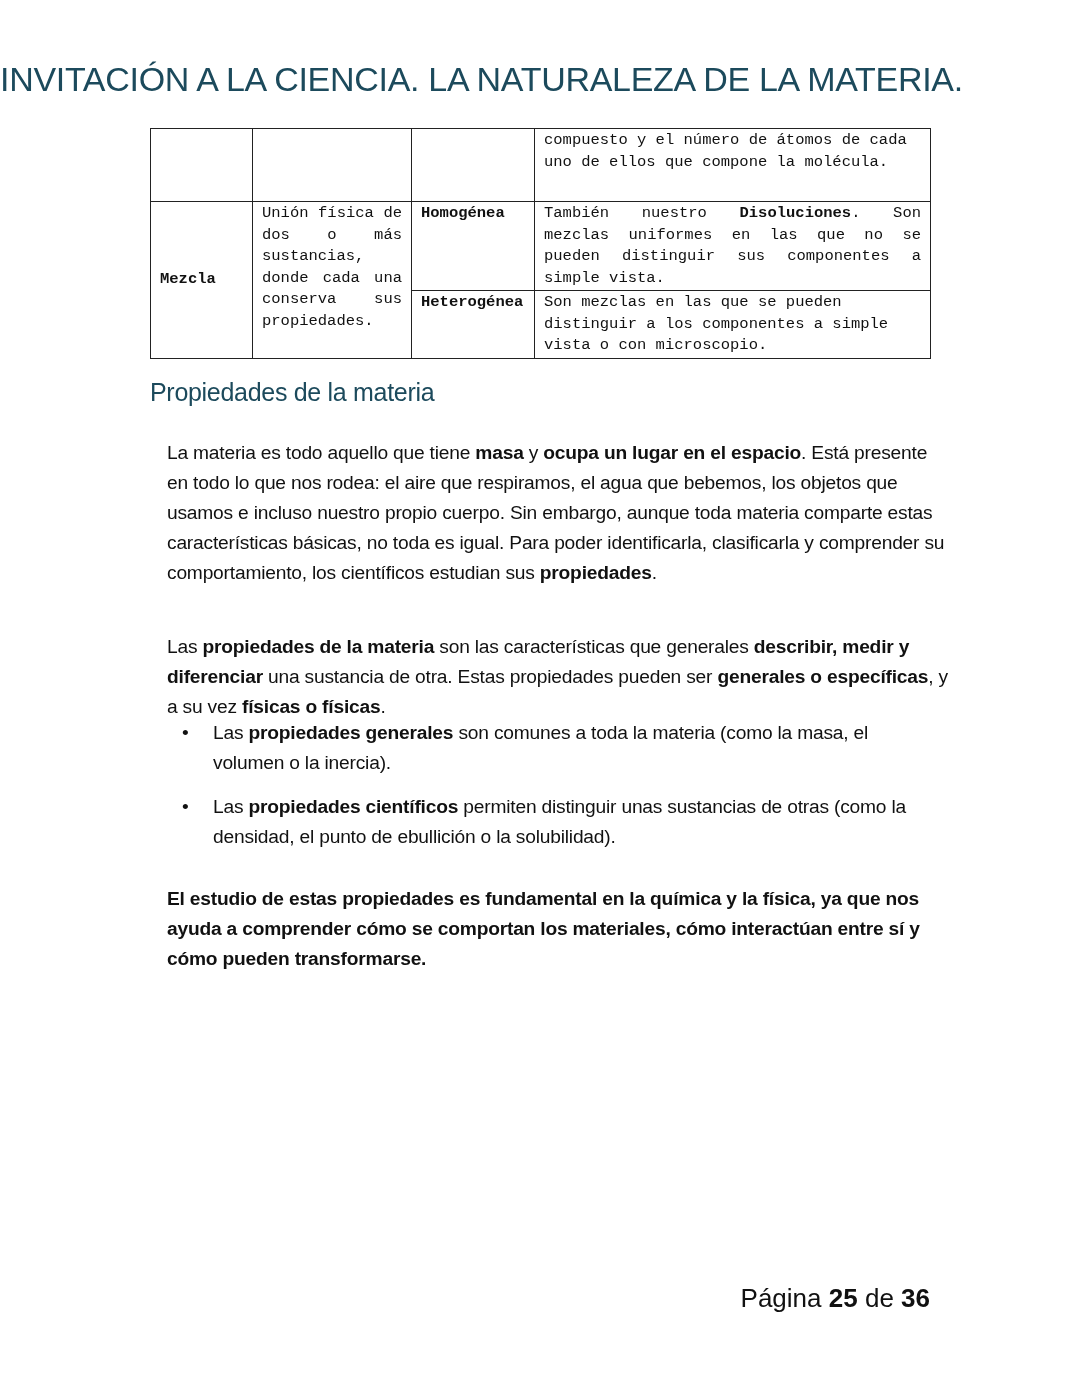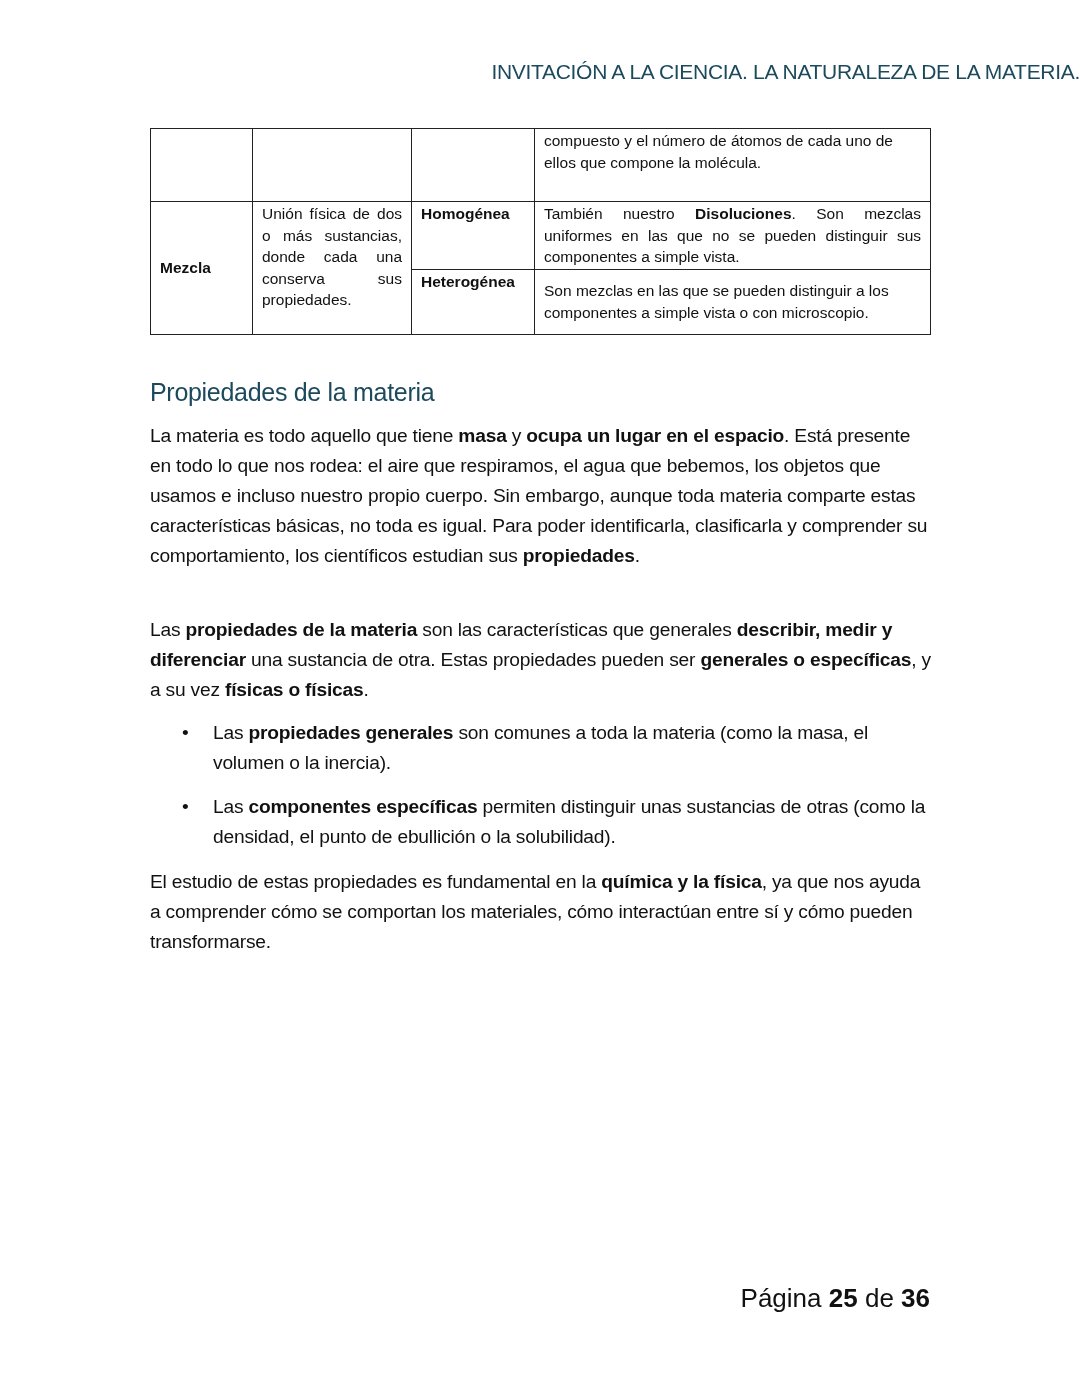--- a/index.html
+++ b/index.html
@@ -1,31 +1,31 @@
 <!DOCTYPE html>
 <html><head>
   <meta charset="utf-8">
   <style>
     html, body { margin: 0; padding: 0; background: #ffffff; }
     body { width: 1080px; height: 1397px; position: relative; font-family: "Liberation Sans", sans-serif; color: #111; }
-    .page-title { position: absolute; left: 0; right: 0; top: 60px; text-align: right; font-size: 21px; color: #1c4a5c; letter-spacing: -0.3px; }
+    .page-title { position: absolute; left: 0; right: 0; top: 60px; text-align: left; font-size: 34px; color: #1c4a5c; letter-spacing: -0.3px; }
     table.mat { position: absolute; left: 150px; top: 128px; width: 781px; border-collapse: collapse; font-size: 15.5px; line-height: 21.5px; }
-    table.mat td { border: 1.5px solid #222; vertical-align: top; padding: 1px 9px; }
+    table.mat td { border: 1.5px solid #222; vertical-align: top; padding: 1px 9px; font-family: Liberation Mono, monospace; }
     .c1 { width: 83px; } .c2 { width: 140px; } .c3 { width: 104px; } .c4 { }
     .justify { text-align: justify; text-align-last: left; }
     .bold { font-weight: bold; }
     .mid { vertical-align: middle !important; margin-left: 32px; }
     h2.section { position: absolute; left: 150px; top: 378px; margin: 0; font-weight: normal; font-size: 25px; color: #1c4a5c; letter-spacing: -0.3px; }
     .body { position: absolute; left: 150px; width: 785px; font-size: 19.2px; line-height: 30px; letter-spacing: -0.2px; }
-    .p1 { top: 421px; } .p2 { top: 615px; } .p3 { top: 867px; }
+    .p1 { top: 421px; } .p2 { top: 615px; } .p3 { top: 867px; font-weight: bold; }
     ul.bl { position: absolute; left: 150px; top: 718px; width: 785px; margin: 0; padding: 0; list-style: none; font-size: 19.2px; line-height: 30px; letter-spacing: -0.2px; }
     ul.bl li { position: relative; padding-left: 63px; margin-bottom: 14px; }
     ul.bl li .dot { position: absolute; left: 32px; top: 0; }
     .footer { position: absolute; right: 150px; top: 1283px; font-size: 26px; }
-    p { margin: 0; }
+    p { margin: 17px; }
   </style>
 </head>
 <body>
 
 <div class="page-title">INVITACIÓN A LA CIENCIA. LA NATURALEZA DE LA MATERIA.</div>
 
 <table class="mat">
   <tbody>
       <tr style="height:73px;">
     <td class="c1"></td>
@@ -47,18 +47,18 @@
   </table>
 
 <h2 class="section">Propiedades de la materia</h2>
 
 <p class="body p1"><span>La materia es todo aquello que tiene </span><b>masa</b><span> y </span><b>ocupa un lugar en el espacio</b><span>. Está presente en todo lo que nos rodea: el aire que respiramos, el agua que bebemos, los objetos que usamos e incluso nuestro propio cuerpo. Sin embargo, aunque toda materia comparte estas características básicas, no toda es igual. Para poder identificarla, clasificarla y comprender su comportamiento, los científicos estudian sus </span><b>propiedades</b><span>.</span></p>
 
 <p class="body p2"><span>Las </span><b>propiedades de la materia</b><span> son las características que generales </span><b>describir, medir y diferenciar</b><span> una sustancia de otra. Estas propiedades pueden ser </span><b>generales o específicas</b><span>, y a su vez </span><b>físicas o físicas</b><span>.</span></p>
 
 <ul class="bl">
   <li><span class="dot">•</span><span>Las </span><b>propiedades generales</b><span> son comunes a toda la materia (como la masa, el volumen o la inercia).</span></li>
-  <li><span class="dot">•</span><span>Las </span><b>componentes específicas</b><span> permiten distinguir unas sustancias de otras (como la densidad, el punto de ebullición o la solubilidad).</span></li>
+  <li><span class="dot">•</span><span>Las </span><b>propiedades científicos</b><span> permiten distinguir unas sustancias de otras (como la densidad, el punto de ebullición o la solubilidad).</span></li>
 </ul>
 
 <p class="body p3"><span>El estudio de estas propiedades es fundamental en la </span><b>química y la física</b><span>, ya que nos ayuda a comprender cómo se comportan los materiales, cómo interactúan entre sí y cómo pueden transformarse.</span></p>
 
 <div class="footer"><span>Página</span> <b>25</b> <span>de</span> <b>36</b></div>
 
 </body></html>

